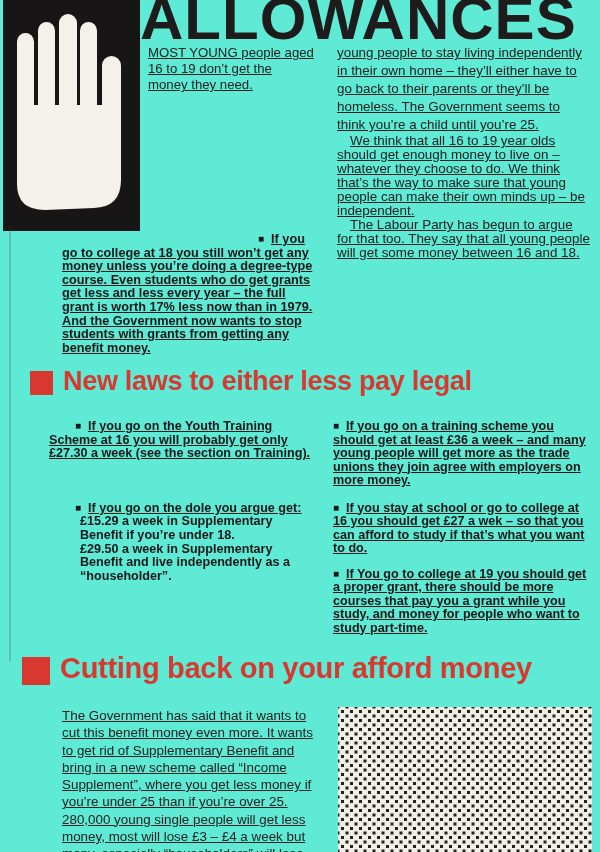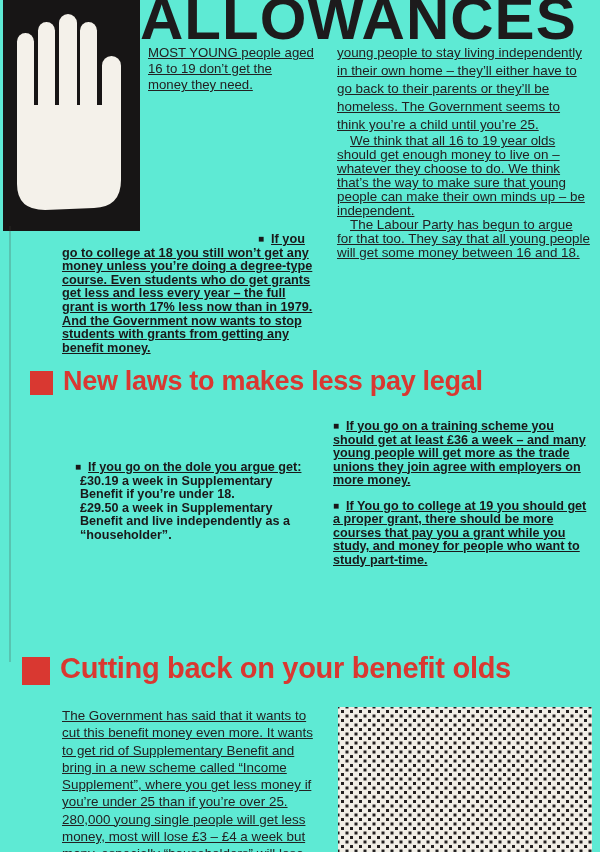--- a/index.html
+++ b/index.html
@@ -103,37 +103,39 @@
     <p><span class="sq">■</span><span>If you go to college at 18 you still won’t get any money unless you’re doing a degree-type course. Even students who do get grants get less and less every year – the full grant is worth 17% less now than in 1979. And the Government now wants to stop students with grants from getting any benefit money.</span></p>
   </div>
 
   <div class="tb intro-right reg">
     <p class="p1">young people to stay living independently in their own home – they’ll either have to go back to their parents or they’ll be homeless. The Government seems to think you’re a child until you’re 25.</p>
     <p class="p2">We think that all 16 to 19 year olds should get enough money to live on – whatever they choose to do. We think that’s the way to make sure that young people can make their own minds up – be independent.</p>
     <p class="p3">The Labour Party has begun to argue for that too. They say that all young people will get some money between 16 and 18.</p>
   </div>
 
   <div class="red-sq h1"></div>
-  <div class="sec-heading h1">New laws to makes less pay legal</div>
+  <div class="sec-heading h1">New laws to either less pay legal</div>
 
   <div class="tb s2-left bold">
+    <p class="b1"><span class="sq">■</span><span>If you go on the Youth Training Scheme at 16 you will probably get only £27.30 a week (see the section on Training).</span></p>
     <p class="dole"><span class="sq">■</span><span>If you go on the dole you argue get:</span></p>
     <div class="dole-items">
-      <div>£30.19 a week in Supplementary Benefit if you’re under 18.</div>
+      <div>£15.29 a week in Supplementary Benefit if you’re under 18.</div>
       <div>£29.50 a week in Supplementary Benefit and live independently as a “householder”.</div>
     </div>
   </div>
 
   <div class="tb s2-right bold">
     <p class="b1"><span class="sq">■</span><span>If you go on a training scheme you should get at least £36 a week – and many young people will get more as the trade unions they join agree with employers on more money.</span></p>
+    <p class="b2"><span class="sq">■</span><span>If you stay at school or go to college at 16 you should get £27 a wek – so that you can afford to study if that’s what you want to do.</span></p>
     <p class="b3"><span class="sq">■</span><span>If You go to college at 19 you should get a proper grant, there should be more courses that pay you a grant while you study, and money for people who want to study part-time.</span></p>
   </div>
 
   <div class="red-sq h2"></div>
-  <div class="sec-heading h2">Cutting back on your benefit olds</div>
+  <div class="sec-heading h2">Cutting back on your afford money</div>
 
   <div class="tb bottom-left reg">
     <p>The Government has said that it wants to cut this benefit money even more. It wants to get rid of Supplementary Benefit and bring in a new scheme called “Income Supplement”, where you get less money if you’re under 25 than if you’re over 25. 280,000 young single people will get less money, most will lose £3 – £4 a week but many, especially “householders” will lose more than £5 a week. It will be hard for many of these</p>
   </div>
 
   <div class="halftone"></div>
 
 </div>
 
 </body></html>

